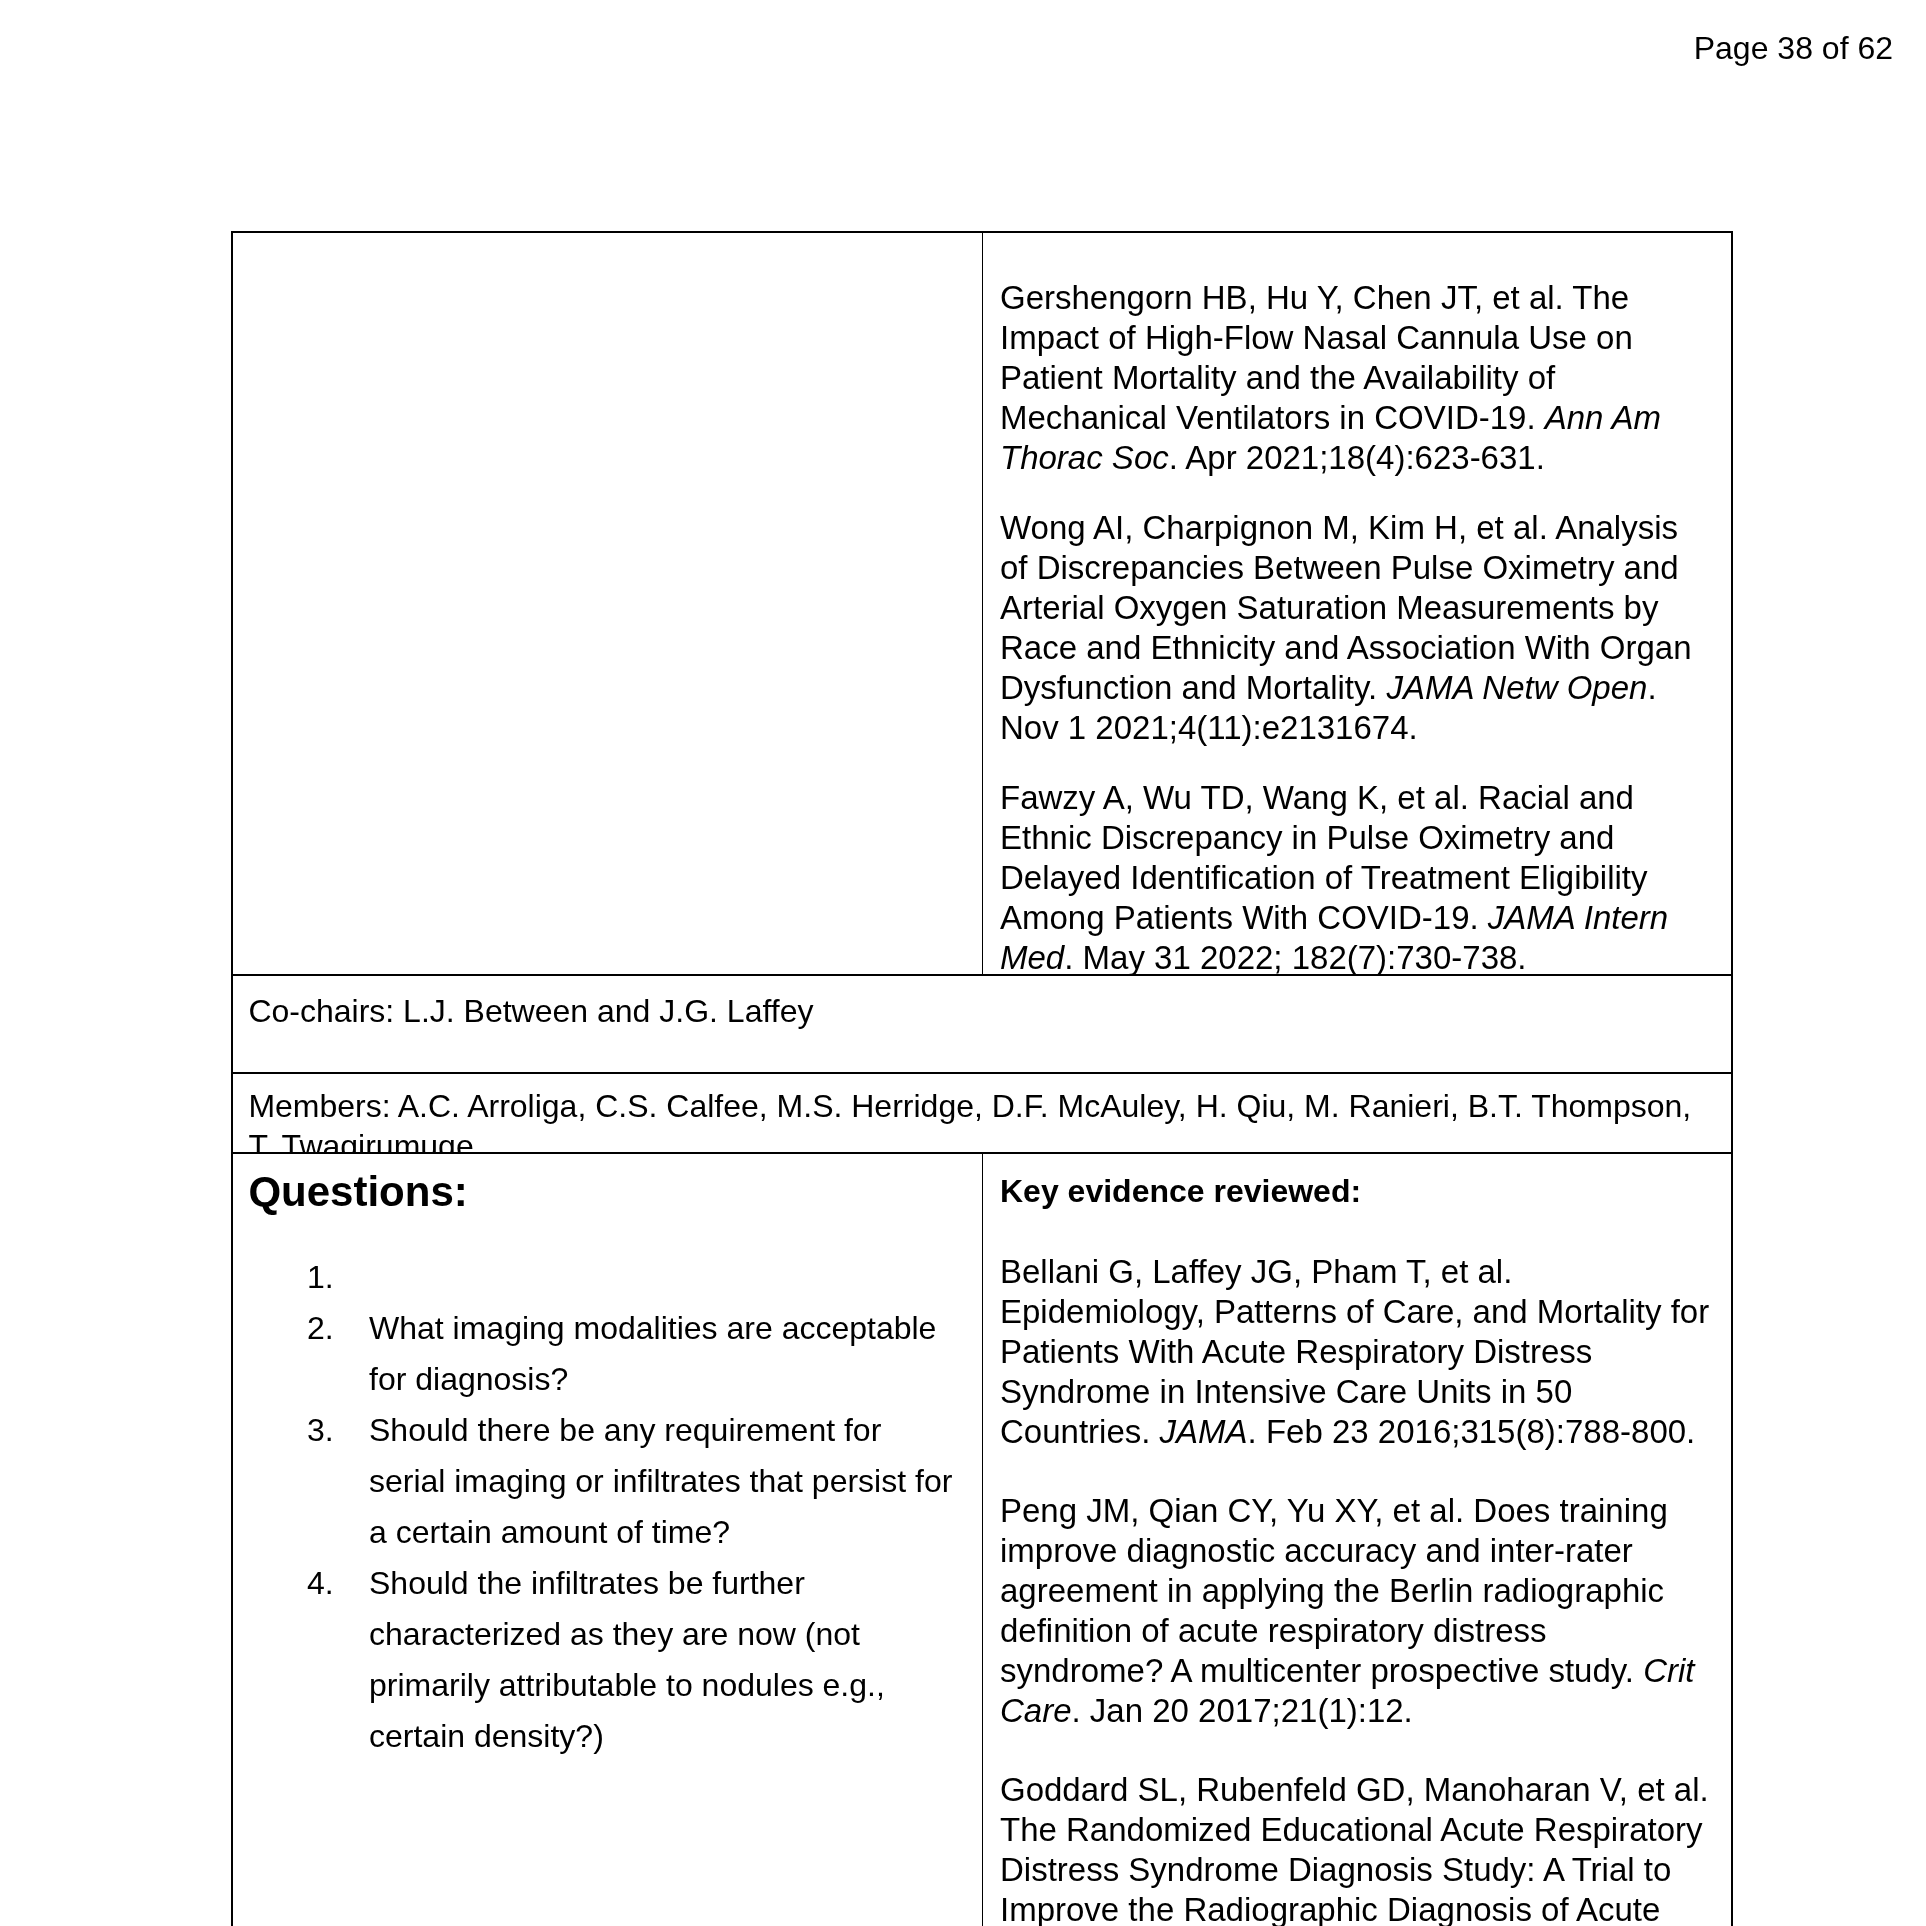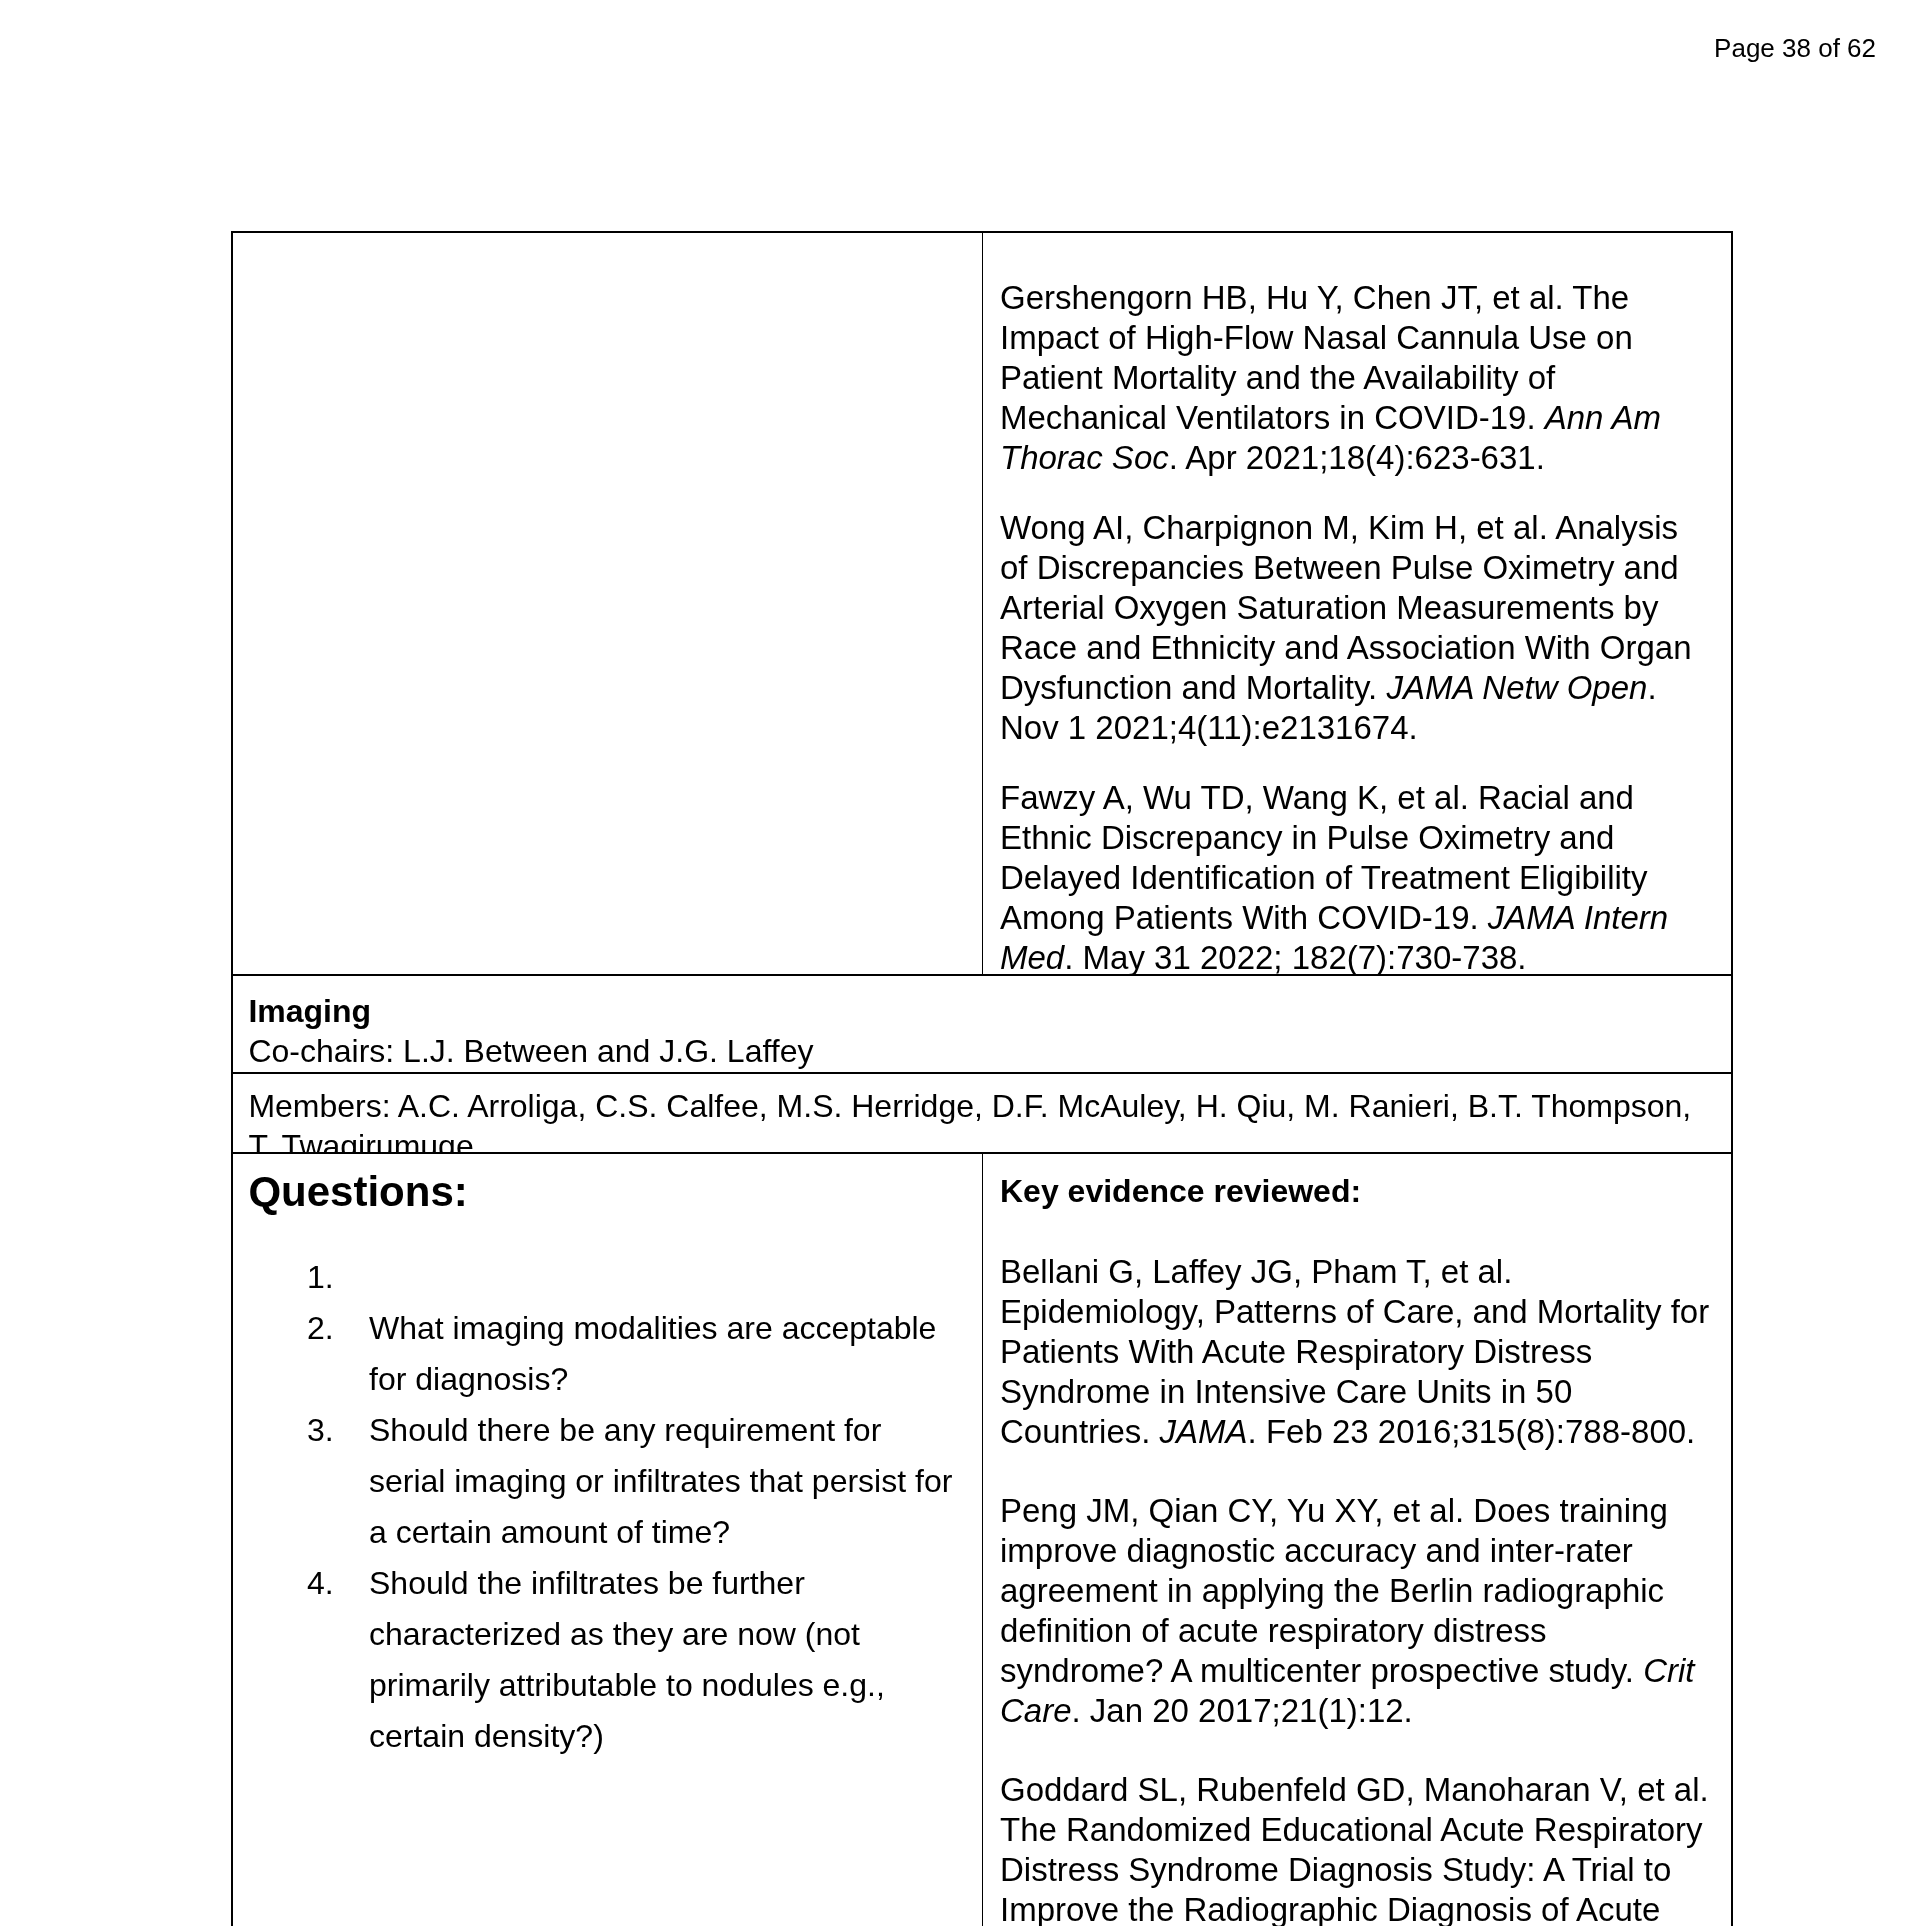--- a/index.html
+++ b/index.html
@@ -4,22 +4,22 @@
 <style>
   html, body { margin: 0; padding: 0; }
   body {
     width: 1965px; height: 2542px;
     background: #ffffff; color: #000000;
     position: relative;
     font-family: "Liberation Sans", sans-serif;
     overflow: hidden;
   }
   .page-number {
-    position: absolute; top: 32px; right: 89px;
-    font-size: 26px; line-height: 32px;
+    position: absolute; top: 32px; right: 72px;
+    font-size: 32px; line-height: 32px;
   }
   .doc-table {
     position: absolute; left: 231px; top: 231px;
     width: 1502px; height: 2037px;
     box-sizing: border-box; border: 2.3px solid #000;
     display: flex; flex-direction: column;
     background: #fff;
   }
   .t-row { box-sizing: border-box; border-bottom: 2.3px solid #000; overflow: hidden; }
   .t-row:last-child { border-bottom: 0; }
@@ -64,21 +64,20 @@
   <div class="t-row row-cols" id="row-continued">
     <div class="cell cell-left"></div>
     <div class="cell cell-right refs">
         <p class="ref"><span>Gershengorn HB, Hu Y, Chen JT, et al. The Impact of High-Flow Nasal Cannula Use on Patient Mortality and the Availability of Mechanical Ventilators in COVID-19. </span><i>Ann Am Thorac Soc</i><span>. Apr 2021;18(4):623-631.</span></p>
         <p class="ref"><span>Wong AI, Charpignon M, Kim H, et al. Analysis of Discrepancies Between Pulse Oximetry and Arterial Oxygen Saturation Measurements by Race and Ethnicity and Association With Organ Dysfunction and Mortality. </span><i>JAMA Netw Open</i><span>. Nov 1 2021;4(11):e2131674.</span></p>
         <p class="ref"><span>Fawzy A, Wu TD, Wang K, et al. Racial and Ethnic Discrepancy in Pulse Oximetry and Delayed Identification of Treatment Eligibility Among Patients With COVID-19. </span><i>JAMA Intern Med</i><span>. May 31 2022; 182(7):730-738.</span></p>
       </div>
   </div>
 
   <div class="t-row" id="row-imaging">
-    <div class="section-line bold">Imaging</div>
     <div class="section-line">Co-chairs: L.J. Between and J.G. Laffey</div>
   </div>
 
   <div class="t-row" id="row-members">
     <div class="section-line">Members: A.C. Arroliga, C.S. Calfee, M.S. Herridge, D.F. McAuley, H. Qiu, M. Ranieri, B.T. Thompson, T. Twagirumuge</div>
   </div>
 
   <div class="t-row row-cols" id="row-qa">
     <div class="cell cell-left">
       <div class="q-header">Questions:</div>

